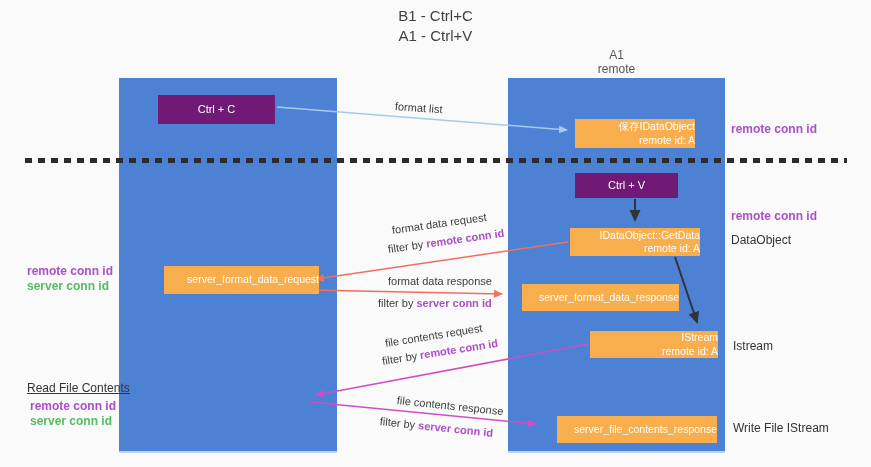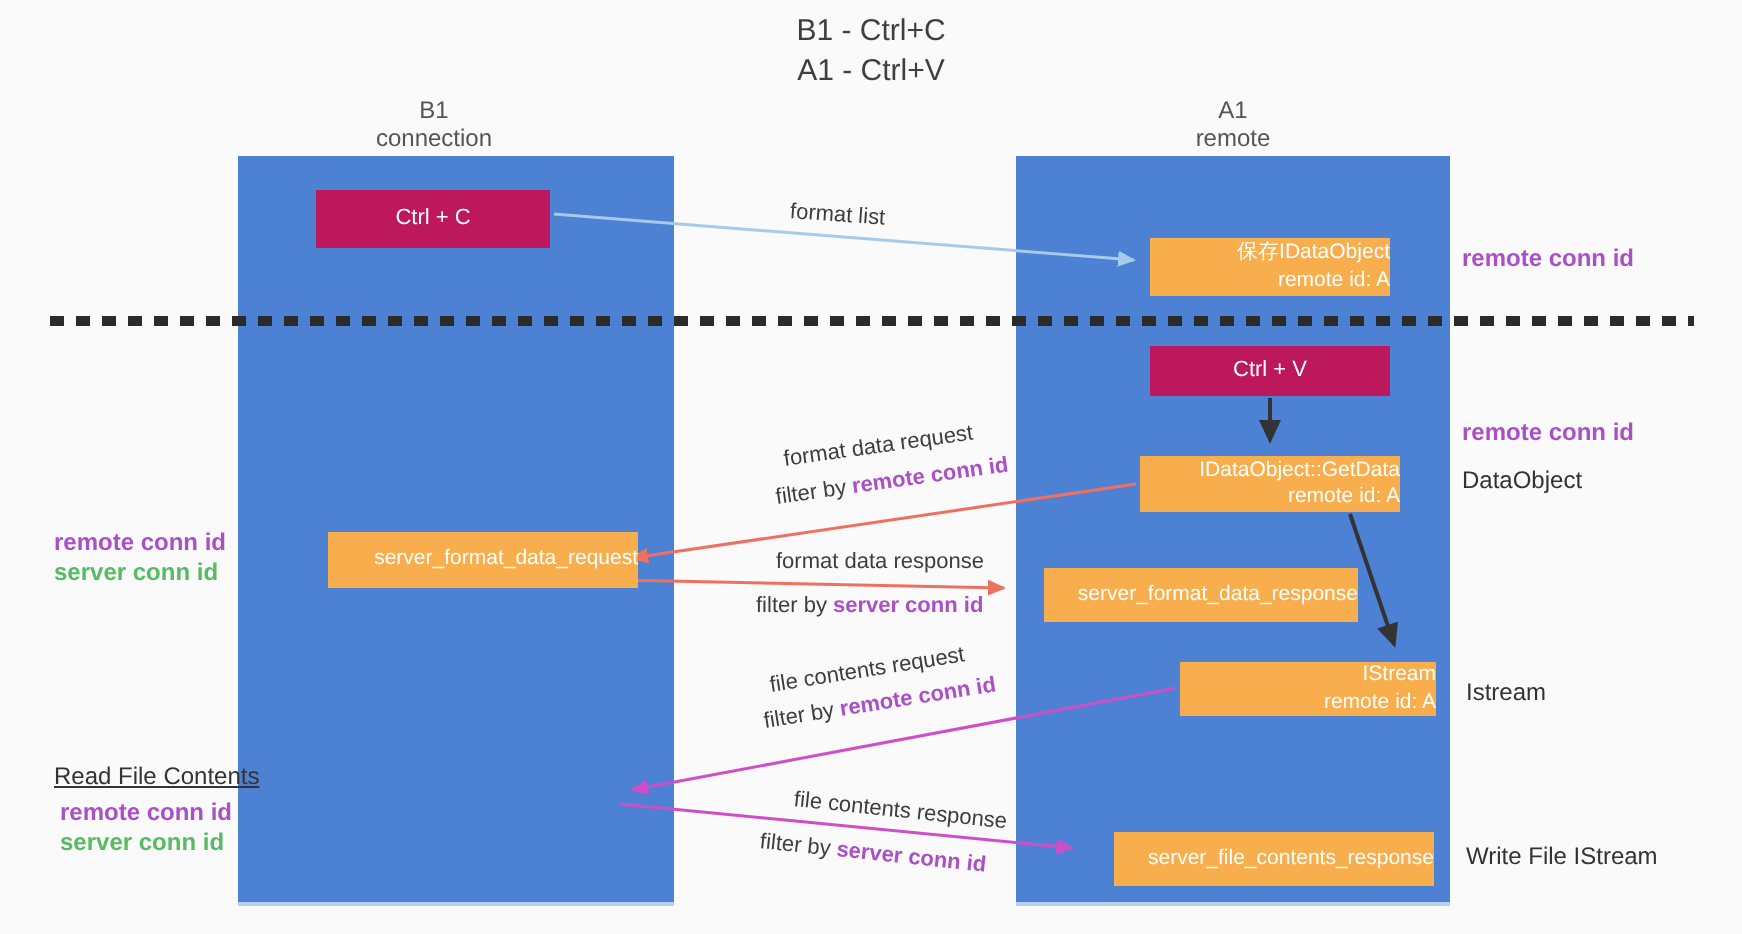--- a/index.html
+++ b/index.html
@@ -25,21 +25,21 @@
   }
   .dashline {
     position:absolute; left:25px; top:158px; width:822px; height:5px;
     background:repeating-linear-gradient(90deg,#2b2b2b 0 7px,transparent 7px 13px);
   }
   .node {
     position:absolute; color:#fff; font-size:11px; line-height:1.25;
     display:flex; flex-direction:column; align-items:center;
     justify-content:center; text-align:center; white-space:nowrap;
   }
-  .node.green  { background:#be185d; }
+  .node.green  { background:#701a75; }
   .node.orange { background:#f9ae4d;align-items:flex-end; }
   .node.srv    { font-size:10.5px;margin-left:12px; }
   .node.duo    { font-size:10.5px; }
   .side { position:absolute; font-size:12px; white-space:nowrap; }
   .purple-b { color:#ab4fc7; font-weight:bold; }
   .green-b  { color:#56bb61; font-weight:bold; }
   .dark     { color:#333; }
   .alabel {
     position:absolute; font-size:11px; color:#3d3d3d;
     white-space:nowrap; transform-origin:left center;
@@ -50,24 +50,20 @@
 </head>
 <body>
 
 <div class="canvas">
 
   <div class="title">
     <div>B1 - Ctrl+C</div>
     <div>A1 - Ctrl+V</div>
   </div>
 
-  <div class="col-header" style="left:119px;top:48px;width:196px;">
-    <div>B1</div>
-    <div>connection</div>
-  </div>
   <div class="col-header" style="left:508px;top:48px;width:217px;">
     <div>A1</div>
     <div>remote</div>
   </div>
 
   <div class="column" style="left:119px;width:218px;"></div>
   <div class="column" style="left:508px;width:217px;"></div>
 
   <div class="dashline"></div>
 
@@ -97,21 +93,21 @@
 
   <div class="node green" style="left:158px;top:95px;width:117px;height:29px;">
     <div>Ctrl + C</div>
   </div>
 
   <div class="node orange duo" style="left:575px;top:119px;width:120px;height:29px;">
     <div>保存IDataObject</div>
     <div>remote id: A</div>
   </div>
 
-  <div class="node green" style="left:575px;top:173px;width:120px;height:25px;">
+  <div class="node green" style="left:575px;top:173px;width:103px;height:25px;">
     <div>Ctrl + V</div>
   </div>
 
   <div class="node orange duo" style="left:570px;top:228px;width:130px;height:28px;">
     <div>IDataObject::GetData</div>
     <div>remote id: A</div>
   </div>
 
   <div class="node orange srv" style="left:152px;top:266px;width:155px;height:28px;">
     <div>server_format_data_request</div>

